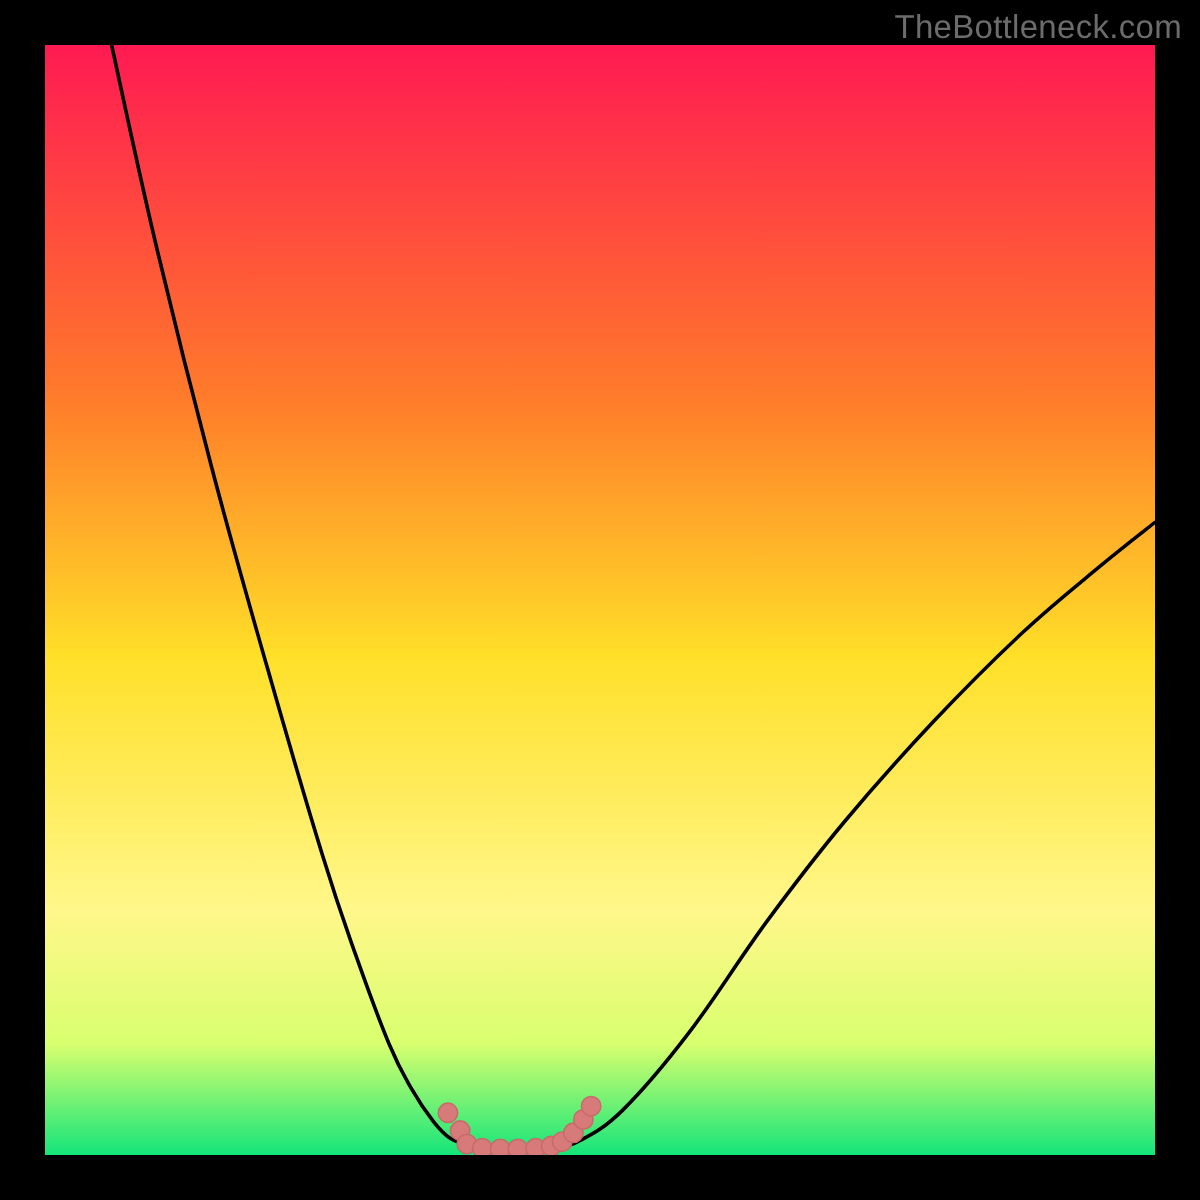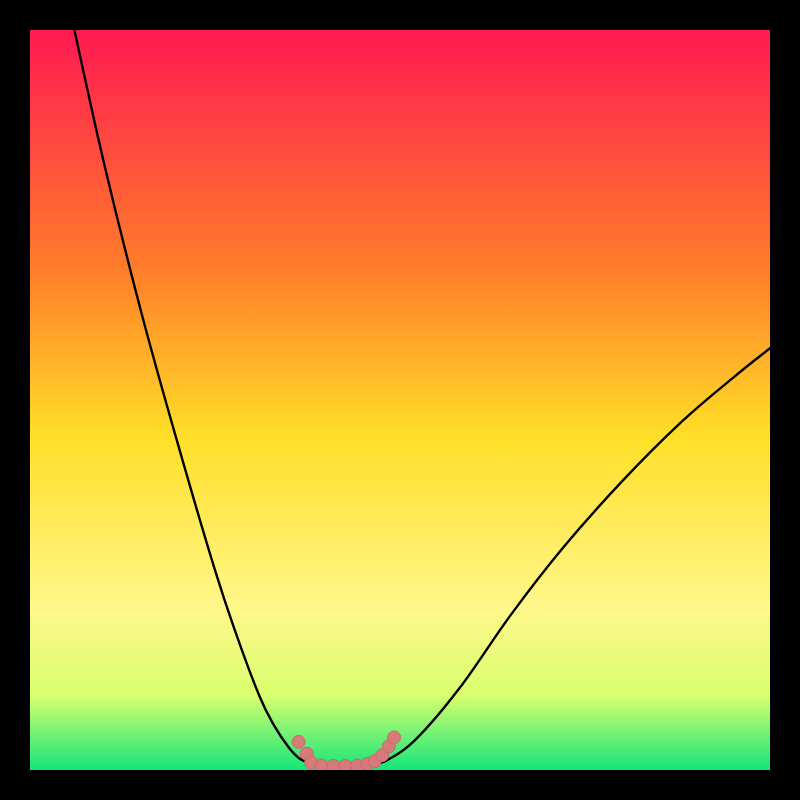--- a/index.html
+++ b/index.html
@@ -67,13 +67,14 @@
           <circle cx="315.24" cy="735.93" r="6.5" fill="#d77a7a" stroke="#c96a6a" stroke-width="1"></circle>
           <circle cx="327.08" cy="735.56" r="6.5" fill="#d77a7a" stroke="#c96a6a" stroke-width="1"></circle>
           <circle cx="337.44" cy="734.08" r="6.5" fill="#d77a7a" stroke="#c96a6a" stroke-width="1"></circle>
           <circle cx="344.84" cy="731.12" r="6.5" fill="#d77a7a" stroke="#c96a6a" stroke-width="1"></circle>
           <circle cx="352.24" cy="725.20" r="6.5" fill="#d77a7a" stroke="#c96a6a" stroke-width="1"></circle>
           <circle cx="358.90" cy="716.32" r="6.5" fill="#d77a7a" stroke="#c96a6a" stroke-width="1"></circle>
           <circle cx="364.08" cy="707.44" r="6.5" fill="#d77a7a" stroke="#c96a6a" stroke-width="1"></circle>
         </g>
     </svg>
   </div>
+  <div class="watermark">TheBottleneck.com</div>
 </div>
 
 </body></html>

